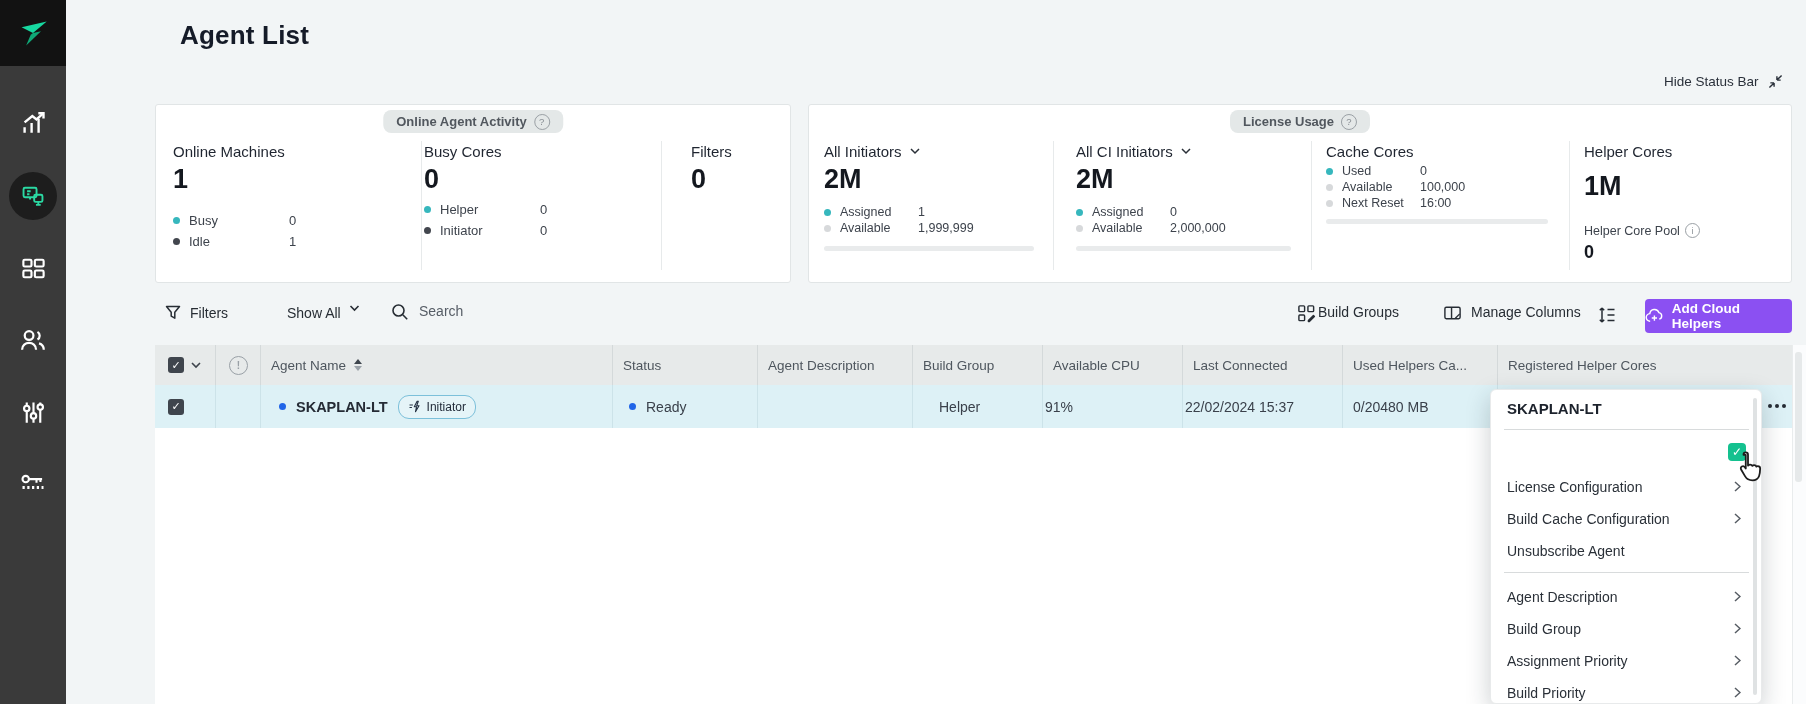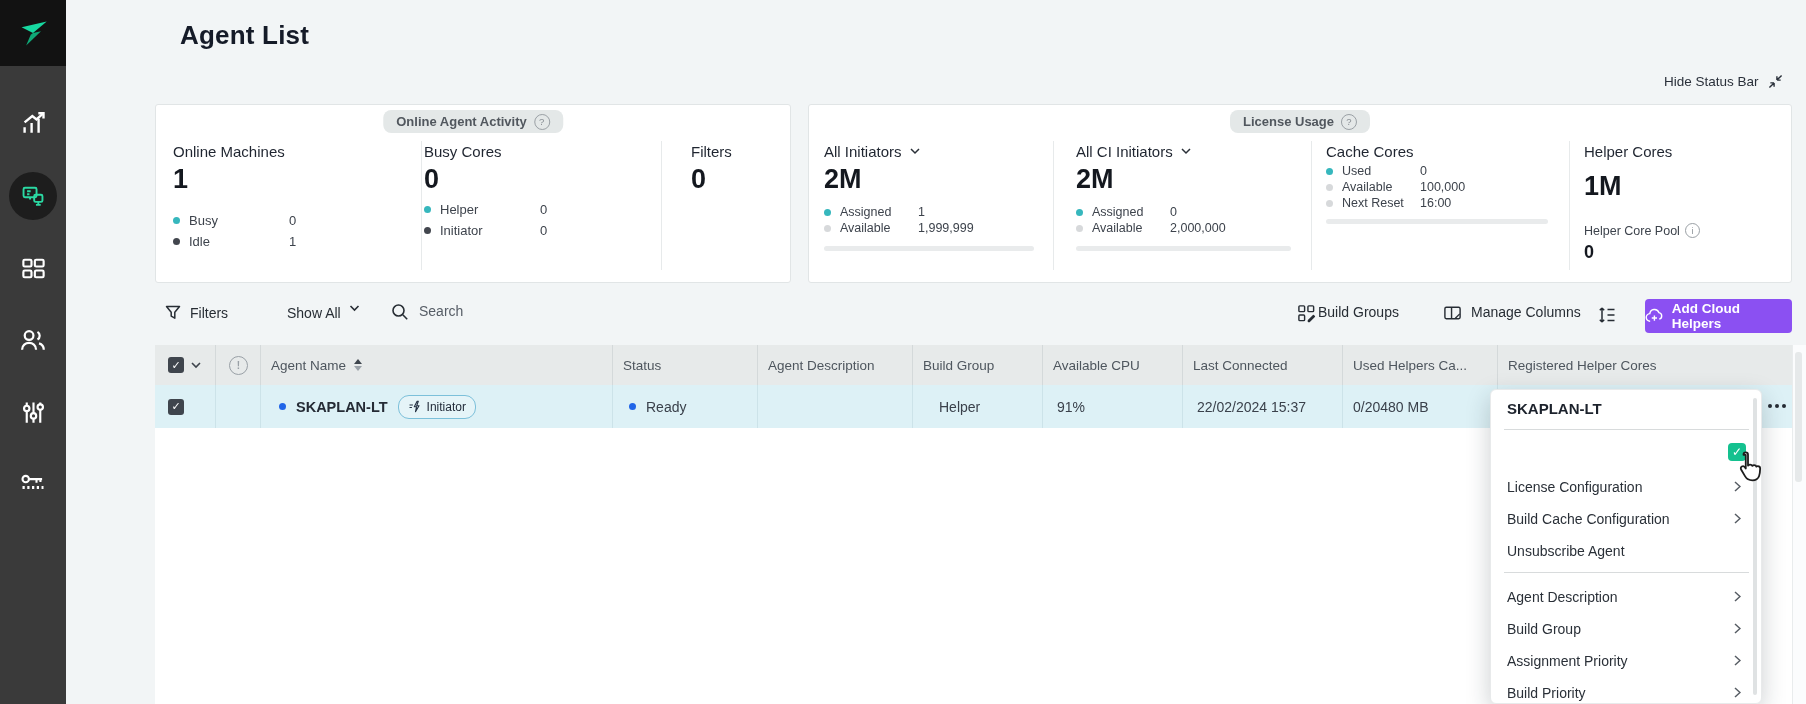--- a/index.html
+++ b/index.html
@@ -38,21 +38,21 @@
   
   .tool{display:flex;align-items:flex-start;font-size:14px;color:#272d34;cursor:pointer;white-space:nowrap}
   .btn-purple{left:1645px;top:299px;width:147px;height:34px;background:#8b50f2;border-radius:4px;display:flex;align-items:center;justify-content:center;gap:8px;color:#fff;font-size:13.5px;font-weight:bold;cursor:pointer}
 
   
   .table{left:155px;top:345px;width:1637px;height:359px;background:#fff}
   .thead{left:0;top:0;width:1637px;height:40px;background:#e7eaea}
   .th{top:0;height:40px;display:flex;align-items:center;font-size:13.5px;color:#4e565e;box-sizing:border-box;border-left:1px solid #d4d9da;padding-left:10px}
   .th.nob{border-left:none}
   .trow{left:0;top:40px;width:1637px;height:43px;background:#ddf1f6}
-  .td{top:0;height:43px;display:flex;align-items:center;font-size:14px;color:#3a414b;box-sizing:border-box;border-left:1px solid rgba(30,90,110,.09);padding-left:14px}
+  .td{top:0;height:43px;display:flex;align-items:center;font-size:14px;color:#3a414b;box-sizing:border-box;border-left:1px solid rgba(30,90,110,.09);padding-left:2px}
   .td.nob{border-left:none}
   .cb{width:16px;height:16px;background:#3f454d;border-radius:3px;display:flex;align-items:center;justify-content:center;color:#fff;font-size:11px;cursor:pointer}
   .sorts{display:inline-flex;flex-direction:column;gap:2px;margin-left:8px}
   .tri-up{width:0;height:0;border-left:4px solid transparent;border-right:4px solid transparent;border-bottom:5px solid #3e454d}
   .tri-dn{width:0;height:0;border-left:4px solid transparent;border-right:4px solid transparent;border-top:5px solid #9aa1a8}
   .alert-circ{width:17px;height:17px;border:1.5px solid #99a0a6;border-radius:50%;color:#99a0a6;font-size:10px;font-weight:bold;display:flex;align-items:center;justify-content:center}
   .bdot{width:7px;height:7px;border-radius:50%;background:#2065e8;margin-right:10px;flex:0 0 auto}
   .badge{height:22px;border:1px solid #7cc0da;border-radius:11px;display:flex;align-items:center;gap:5px;padding:0 9px;font-size:12px;color:#232c3a;margin-left:10px;background:rgba(255,255,255,.25)}
   .more-dots{display:flex;gap:3px;cursor:pointer}
   .more-dots i{width:4px;height:4px;border-radius:50%;background:#262c35}

